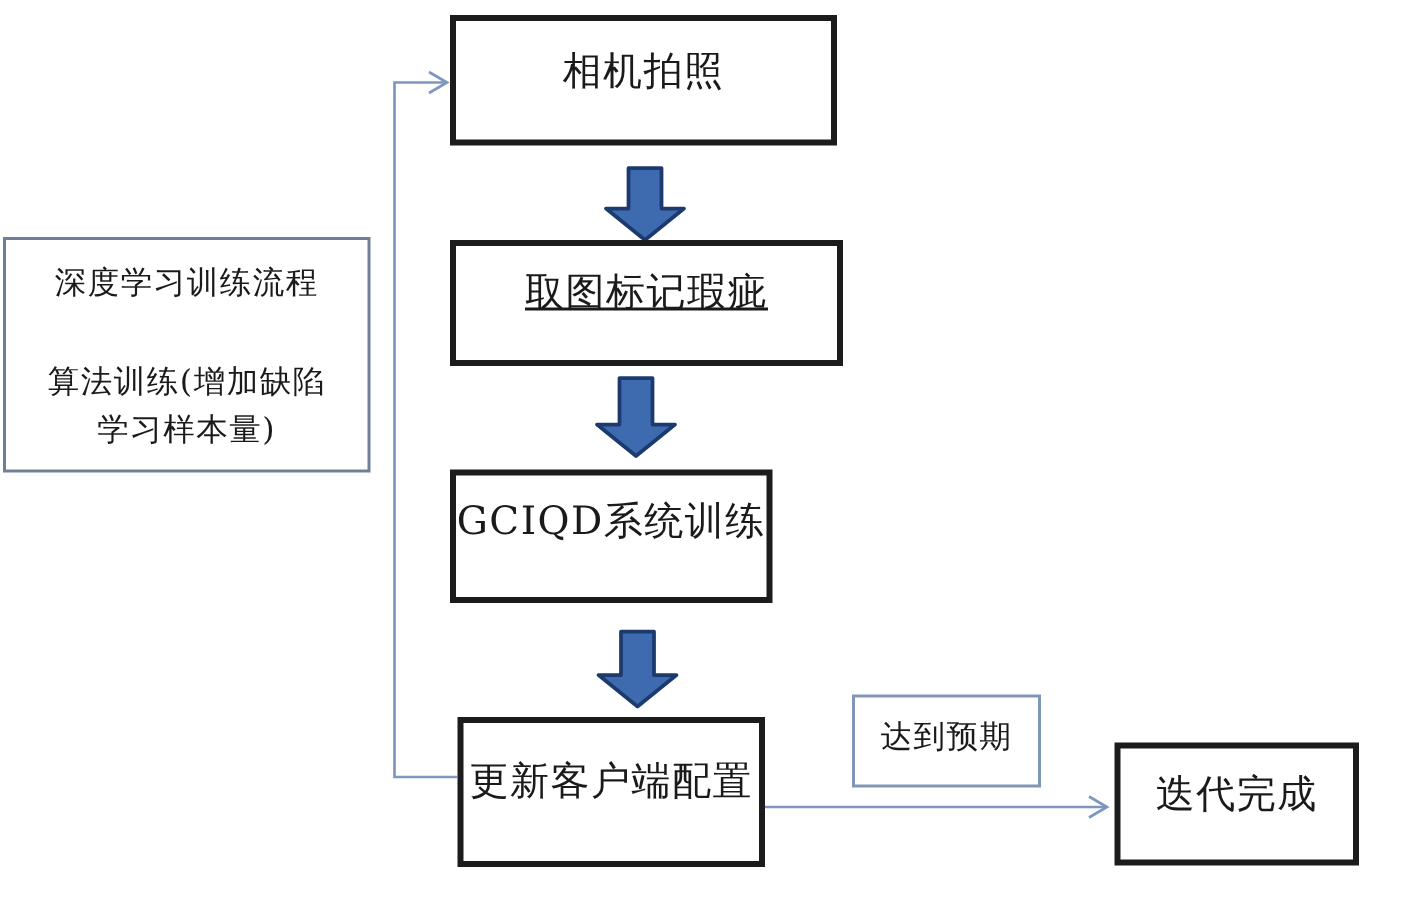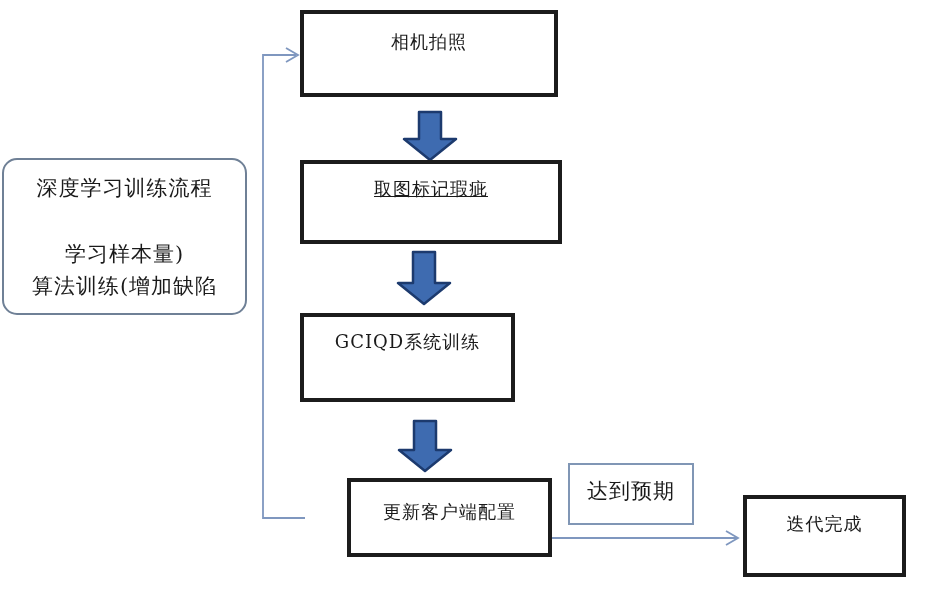--- a/index.html
+++ b/index.html
@@ -15,32 +15,32 @@
   .overlay {
     position: absolute;
     left: 0; top: 0;
     width: 935px; height: 599px;
   }
   .node {
     position: absolute;
     box-sizing: border-box;
     background: #ffffff;
     text-align: center;
-    font-size: 18px;
+    font-size: 26px;
     letter-spacing: 1px;
   }
   .thick  { border: 4px solid var(--box-border, #1c1c1c); }
   .thin-gray { border: 2px solid var(--thin-border-gray, #6f8096); }
   .thin-blue { border: 2px solid var(--thin-border-blue, #8096b5); }
 
   .node-camera   { left: 300px; top: 10px;  width: 258px; height: 87px;  padding-top: 16px; }
   .node-label    { left: 300px; top: 160px; width: 262px; height: 84px;  padding-top: 13px; text-decoration: underline; }
   .node-gciqd    { left: 300px; top: 313px; width: 215px; height: 89px;  padding-top: 13px; }
-  .node-update   { left: 305px; top: 478px; width: 205px; height: 79px; padding-top: 14px; line-height: 31px; margin-left: 42px; }
-  .note-left     { left: 2px;   top: 158px; width: 245px; height: 157px; padding-top: 12px; font-size: 21px; line-height: 32px; border-radius: 15px; }
+  .node-update   { left: 305px; top: 478px; width: 205px; height: 100px; padding-top: 24px; line-height: 31px; }
+  .note-left     { left: 2px;   top: 158px; width: 245px; height: 157px; padding-top: 12px; font-size: 21px; line-height: 32px; }
   .note-left .spacer { height: 34px; }
   .cond-box      { left: 568px; top: 463px; width: 126px; height: 62px;  padding-top: 12px; font-size: 21px; text-align: center; }
   .node-done     { left: 743px; top: 495px; width: 163px; height: 82px;  padding-top: 13px; }
 </style>
 </head>
 <body>
 
 <div class="canvas">
 
   <svg class="overlay" width="935" height="599" viewBox="0 0 935 599" xmlns="http://www.w3.org/2000/svg">
@@ -56,22 +56,22 @@
     </g>
 
     <polygon points="419,112 441,112 441,139 456,139 430,160 404,139 419,139" fill="var(--arrow-fill)" stroke="var(--arrow-stroke)" stroke-width="2.5" stroke-linejoin="round"></polygon>
     <polygon points="413,252 435,252 435,283 450,283 424,304 398,283 413,283" fill="var(--arrow-fill)" stroke="var(--arrow-stroke)" stroke-width="2.5" stroke-linejoin="round"></polygon>
     <polygon points="414,421 436,421 436,450 451,450 425,471 399,450 414,450" fill="var(--arrow-fill)" stroke="var(--arrow-stroke)" stroke-width="2.5" stroke-linejoin="round"></polygon>
   </svg>
 
   <div class="node thin-gray note-left">
     <div>深度学习训练流程</div>
     <div class="spacer"></div>
+    <div>算法训练(增加缺陷</div>
     <div>学习样本量)</div>
-    <div>算法训练(增加缺陷</div>
   </div>
 
   <div class="node thick node-camera">
     <span>相机拍照</span>
   </div>
 
   <div class="node thick node-label">
     <span>取图标记瑕疵</span>
   </div>
 

